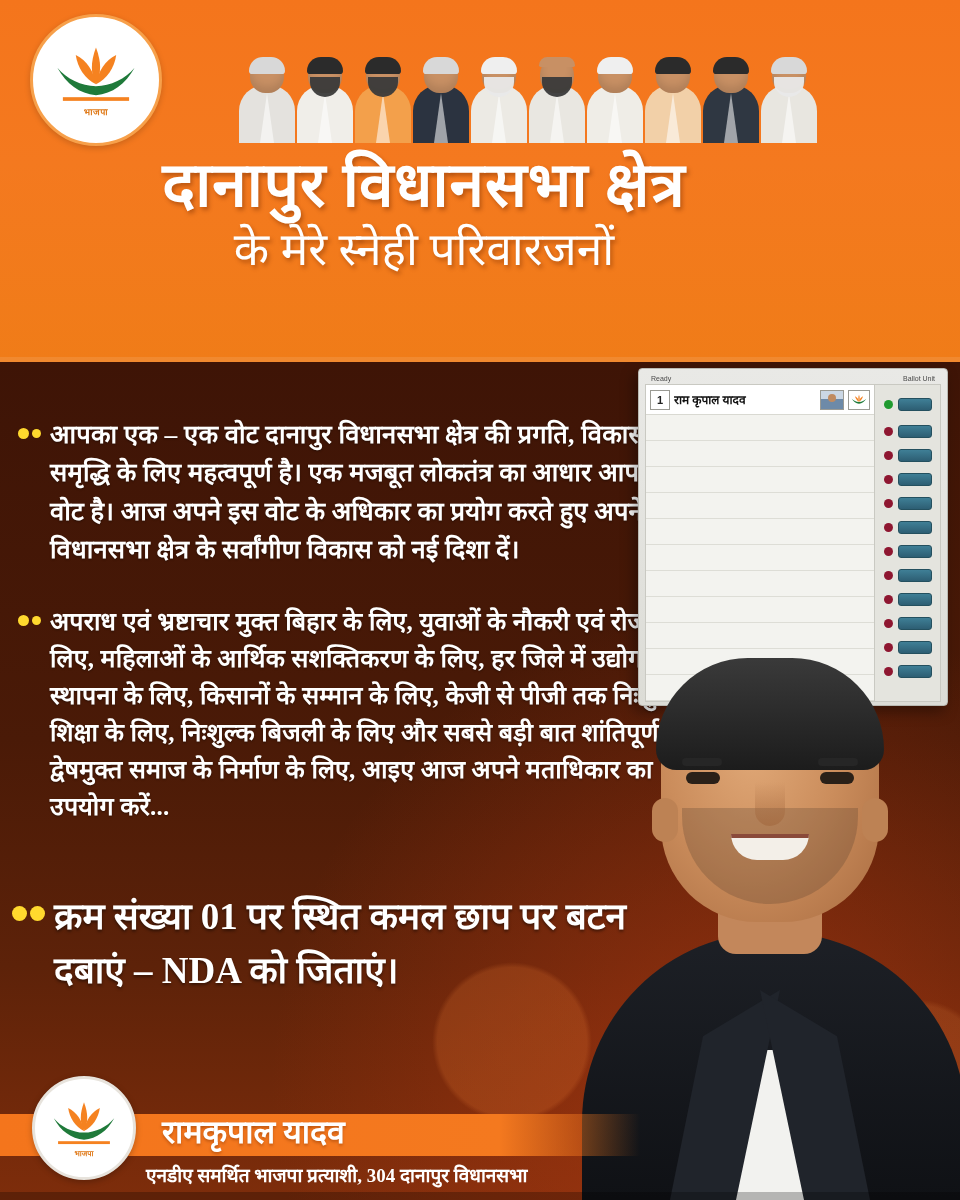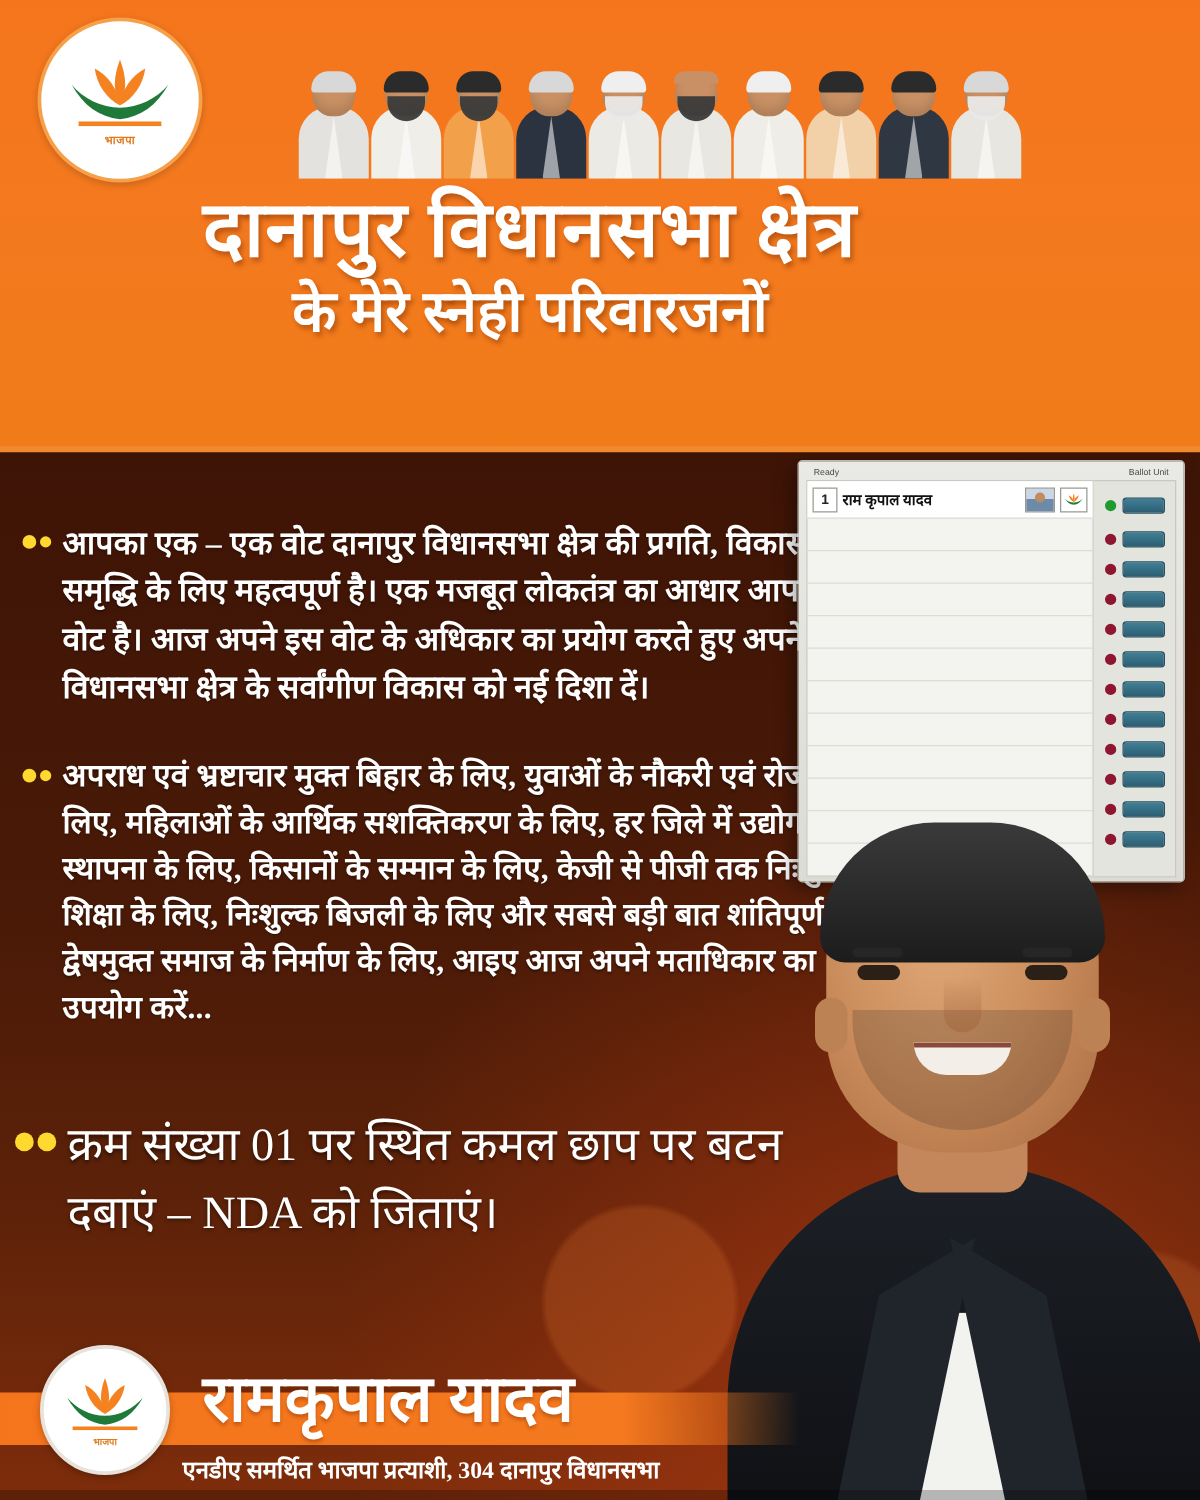--- a/index.html
+++ b/index.html
@@ -97,21 +97,21 @@
   .headline-1 {
     font-family: "Liberation Serif", serif;
     font-weight: bold;
     font-size: 62px; line-height: 1.08;
     color: #ffffff;
     letter-spacing: 1px;
     text-shadow: 2px 3px 4px rgba(120,45,0,.45);
   }
   .headline-2 {
     font-family: "Liberation Serif", serif;
-    font-weight: bold;
+    font-weight: normal;
     font-size: 46px; line-height: 1.1;
     color: #ffffff;
     margin-top: 6px;
     text-shadow: 2px 3px 4px rgba(120,45,0,.45);
   }
 
   
   .body-area {
     position: absolute; left: 0; top: 362px;
     width: 960px; height: 838px;
@@ -152,21 +152,21 @@
 
   
   .cta {
     position: absolute; left: 12px; top: 528px; width: 660px;
     display: flex; align-items: flex-start;
   }
   .cta .bullet-dots { margin-top: 16px; }
   .cta .dot { width: 15px; height: 15px; }
   .cta-text {
     font-family: "Liberation Serif", serif;
-    font-weight: normal;
+    font-weight: bold;
     font-size: 37px; line-height: 1.45;
     color: #ffffff;
     text-shadow: 0 2px 3px rgba(0,0,0,.45);
   }
 
   
   .evm {
     position: absolute; right: 12px; top: 6px;
     width: 310px; height: 338px;
     background: linear-gradient(180deg,#e9e9e6 0%,#dcdcd6 100%);
@@ -321,21 +321,21 @@
     width: 104px; height: 104px; border-radius: 50%;
     background: #fff; border: 3px solid #e7e3dc;
     display: flex; flex-direction: column; align-items: center; justify-content: center;
     box-shadow: 0 2px 6px rgba(0,0,0,.25);
   }
   .footer-logo .lotus { width: 72px; height: 50px; }
   .footer-logo .bjp-text { font-size: 7.5px; color: #e07b1b; font-weight: bold; }
   .footer-name {
     position: absolute; left: 162px; bottom: 48px;
     font-family: "Liberation Serif", serif;
-    font-weight: bold; font-size: 52px; color: #ffffff;
+    font-weight: bold; font-size: 32px; color: #ffffff;
     text-shadow: 0 2px 3px rgba(120,45,0,.4);
   }
   .footer-sub {
     position: absolute; left: 146px; bottom: 12px;
     font-family: "Liberation Serif", serif;
     font-weight: bold; font-size: 19px; color: #ffffff;
   }
   .footer-strip {
     position: absolute; left: 0; bottom: 0; width: 960px; height: 8px;
     background: rgba(0,0,0,.25);

